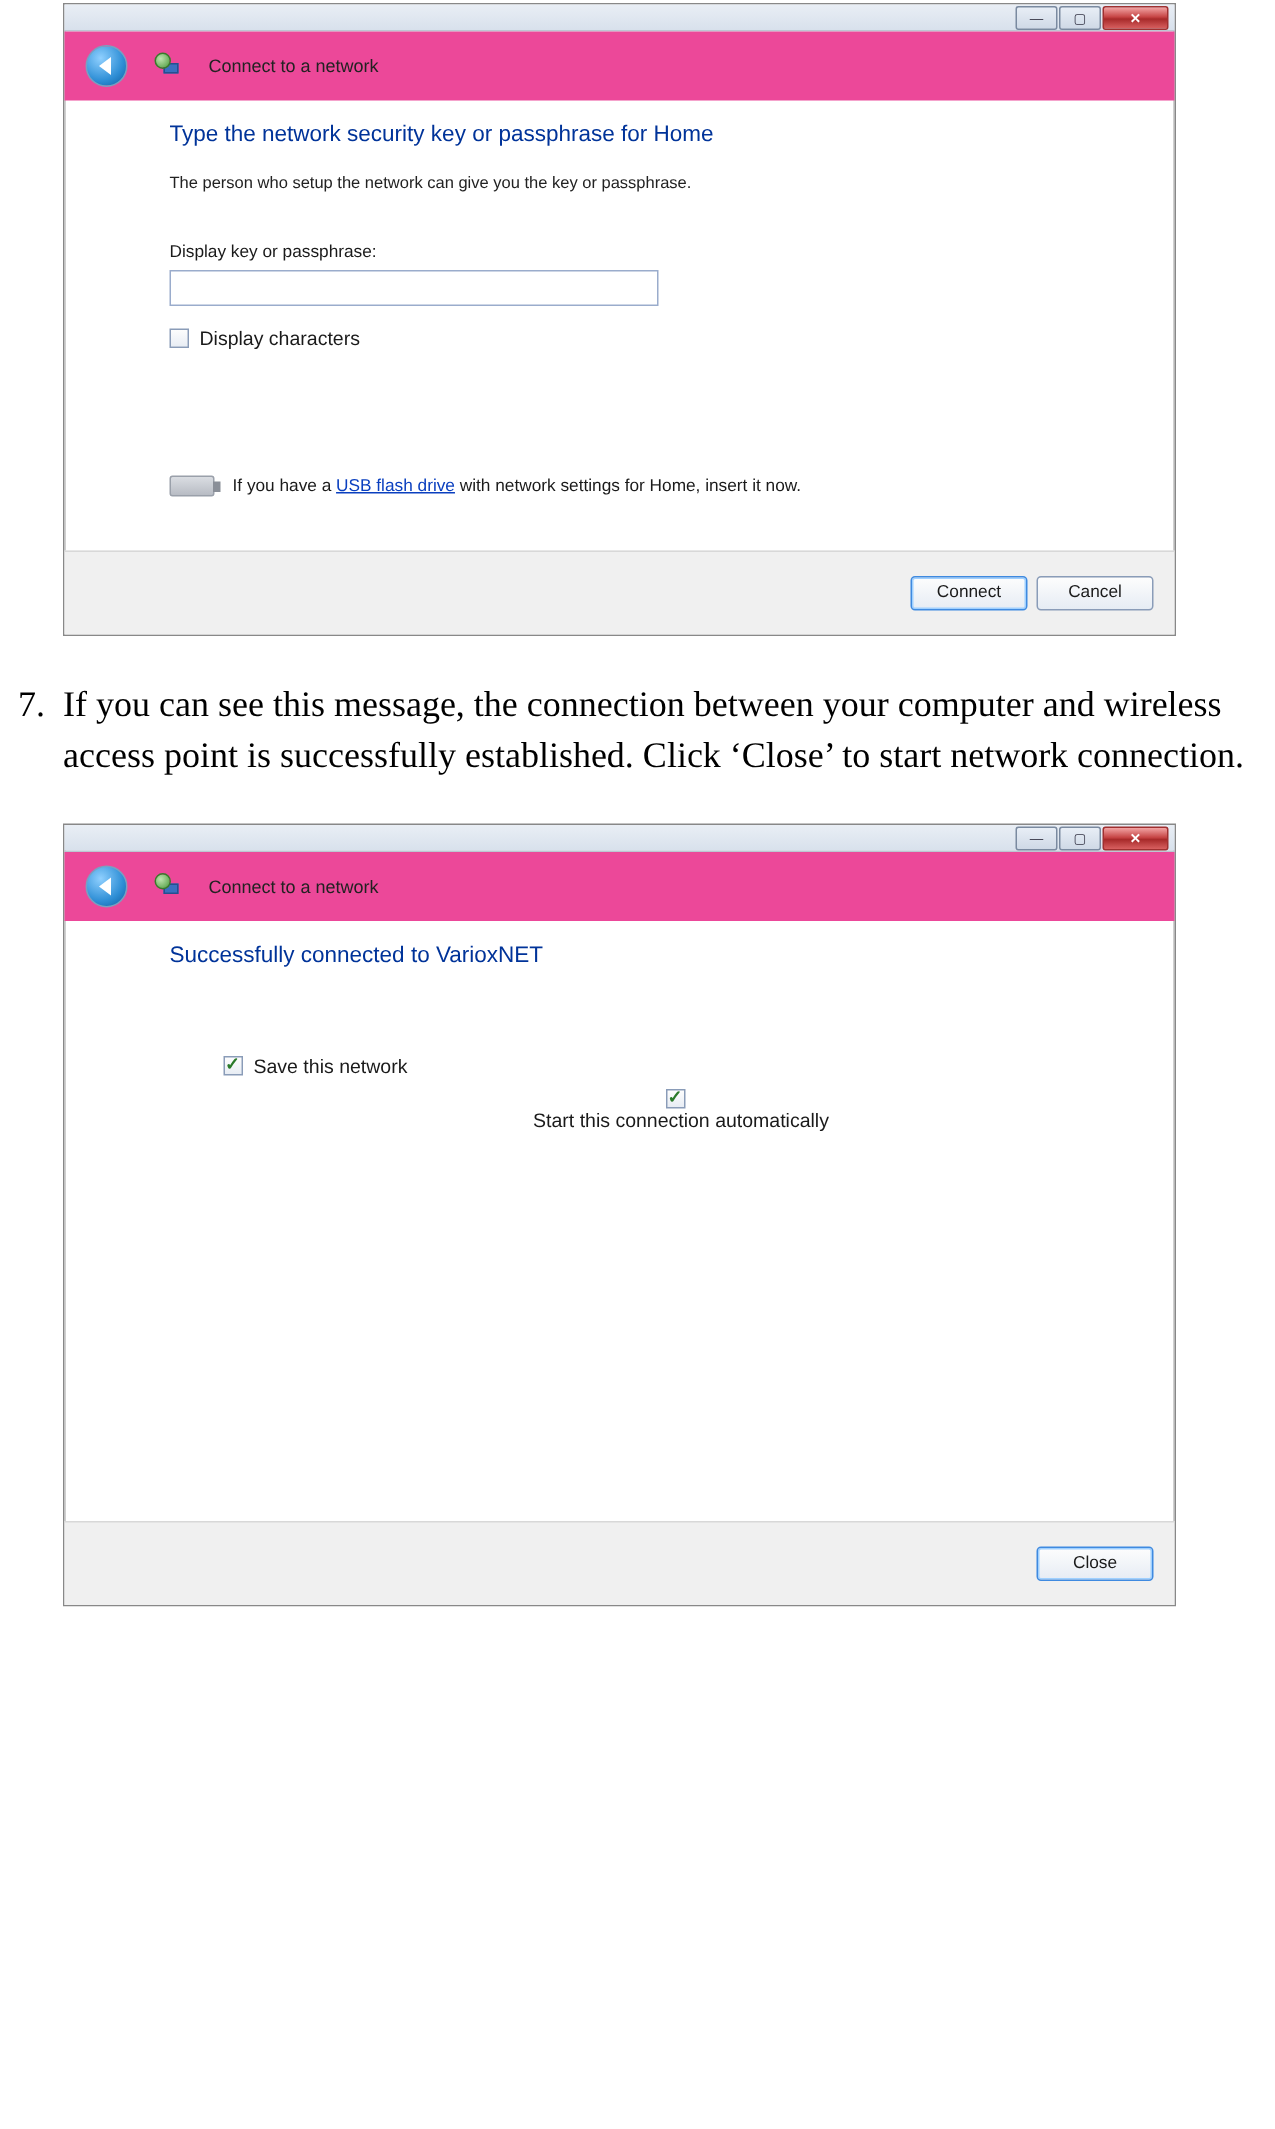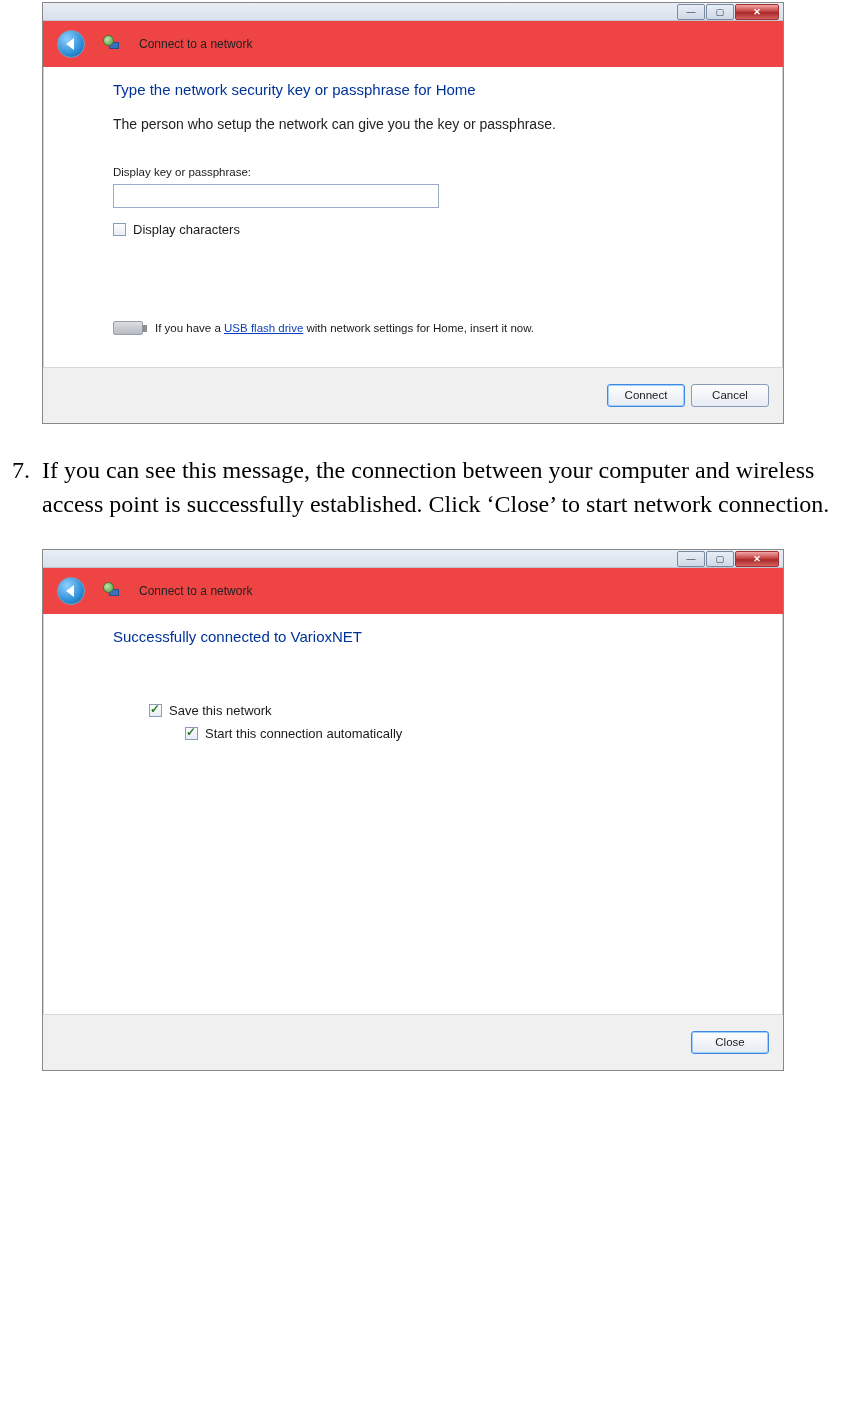--- a/index.html
+++ b/index.html
@@ -76,21 +76,21 @@
     background: linear-gradient(#f2a4a4, #c64444 45%, #a82a2a 55%, #d86060);
     color: #fff;
     font-weight: bold;
   }
   
   .hdr {
     display: flex;
     align-items: center;
     height: 46px;
     padding: 0 14px;
-    background: #ef4444;
+    background: #ec4899;
   }
   .back-circle {
     width: 28px; height: 28px;
     border-radius: 50%;
     background: radial-gradient(circle at 35% 30%, #8fd0ff, #2f8fd6 60%, #0c5ea0);
     border: 1px solid #7aa0c0;
     position: relative;
     margin-right: 18px;
   }
   .back-circle::after {
@@ -130,21 +130,21 @@
     min-height: 300px;
     position: relative;
   }
   .content.short { min-height: 400px; padding-bottom: 0; }
   .headline {
     color: #003399;
     font-size: 15px;
     margin: 4px 0 18px 0;
   }
   .sub {
-    font-size: 14px;
+    font-size: 11px;
     color: #222;
     margin: 0 0 34px 0;
   }
   .lbl {
     font-size: 11.5px;
     margin: 0 0 6px 0;
   }
   .keyinput {
     width: 326px;
     height: 24px;
@@ -152,21 +152,21 @@
     padding: 2px 4px;
     font-size: 12px;
     background: #fff;
   }
   .chk-row {
     margin-top: 14px;
     font-size: 13px;
     display: flex;
     align-items: center;
   }
-  .chk-row.indent { margin-left: 36px; margin-top: 8px; }
+  .chk-row.indent { margin-left: 36px; margin-top: 8px; flex-direction: column; }
   .chkbox {
     width: 13px; height: 13px;
     border: 1px solid #8a9cb8;
     background: linear-gradient(#fdfdfd, #e8edf4);
     margin-right: 7px;
     position: relative;
     flex: 0 0 13px;
   }
   .chkbox.checked::after {
     content: "✓";

